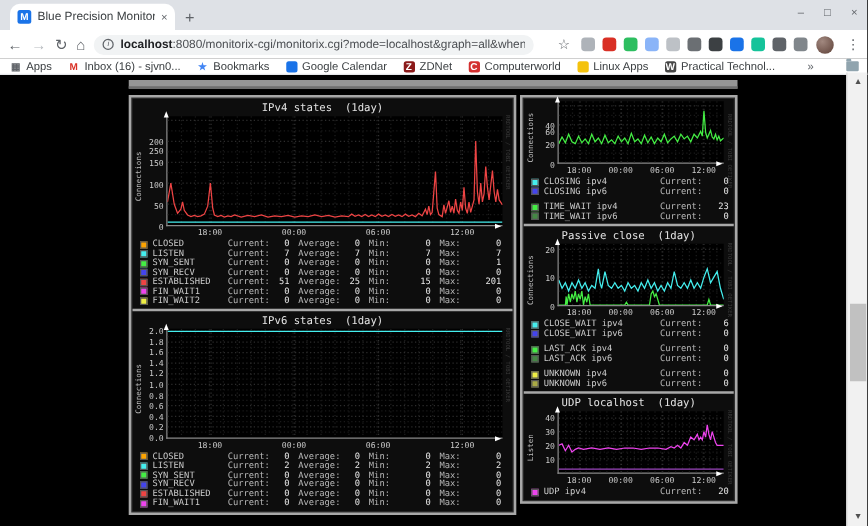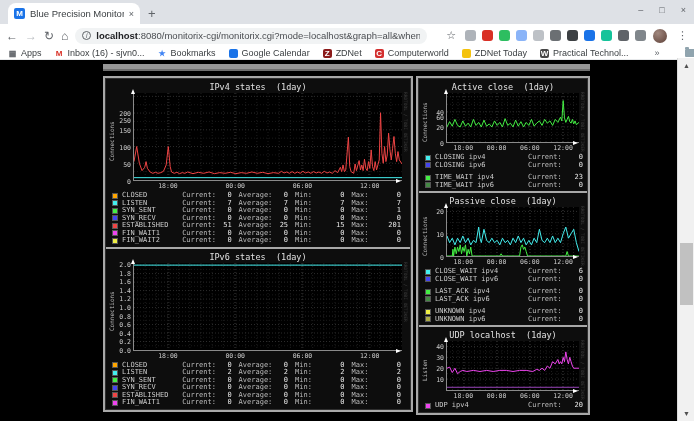--- a/index.html
+++ b/index.html
@@ -154,21 +154,21 @@
         <span class="bm">
           <span class="bm-ico" style="color: rgb(255, 255, 255); background: rgb(139, 26, 26);">Z</span>
           <span>ZDNet</span>
         </span>
         <span class="bm">
           <span class="bm-ico" style="color: rgb(255, 255, 255); background: rgb(211, 47, 47);">C</span>
           <span>Computerworld</span>
         </span>
         <span class="bm">
           <span class="bm-ico" style="color: rgb(34, 34, 34); background: rgb(244, 194, 13);"></span>
-          <span>ZDNet Today</span>
+          <span>Linux Apps</span>
         </span>
         <span class="bm">
           <span class="bm-ico" style="color: rgb(255, 255, 255); background: rgb(70, 70, 70);">W</span>
           <span>Practical Technol...</span>
         </span>
       </span>
     <span class="bm-spacer"></span>
     <span class="chev">»</span>
     <span class="bb-div"></span>
     <span class="bm">
@@ -492,21 +492,20 @@
                   <span class="leg-lab">Max:</span>
                   <span class="leg-val">0</span>
                 </div>
               </div>
             </div>
         </div>
       </div>
       <div class="panel panel-right">
         <div class="gcell">
           <div class="graph graph--sm">
-              <div class="g-title">Active close  (1day)</div>
               <div class="g-main">
                 <div class="g-ylabel">Connections</div>
                 <div class="g-yticks">
                   <span style="top: 46.5px;">0</span>
                   <span style="top: 31.1154px;">20</span>
                   <span style="top: 15.7308px;">40</span>
                   <span style="top: 1px; margin-top: 20px;">60</span>
                 </div>
                 <div class="g-plotwrap">
                   <div class="g-plot">

